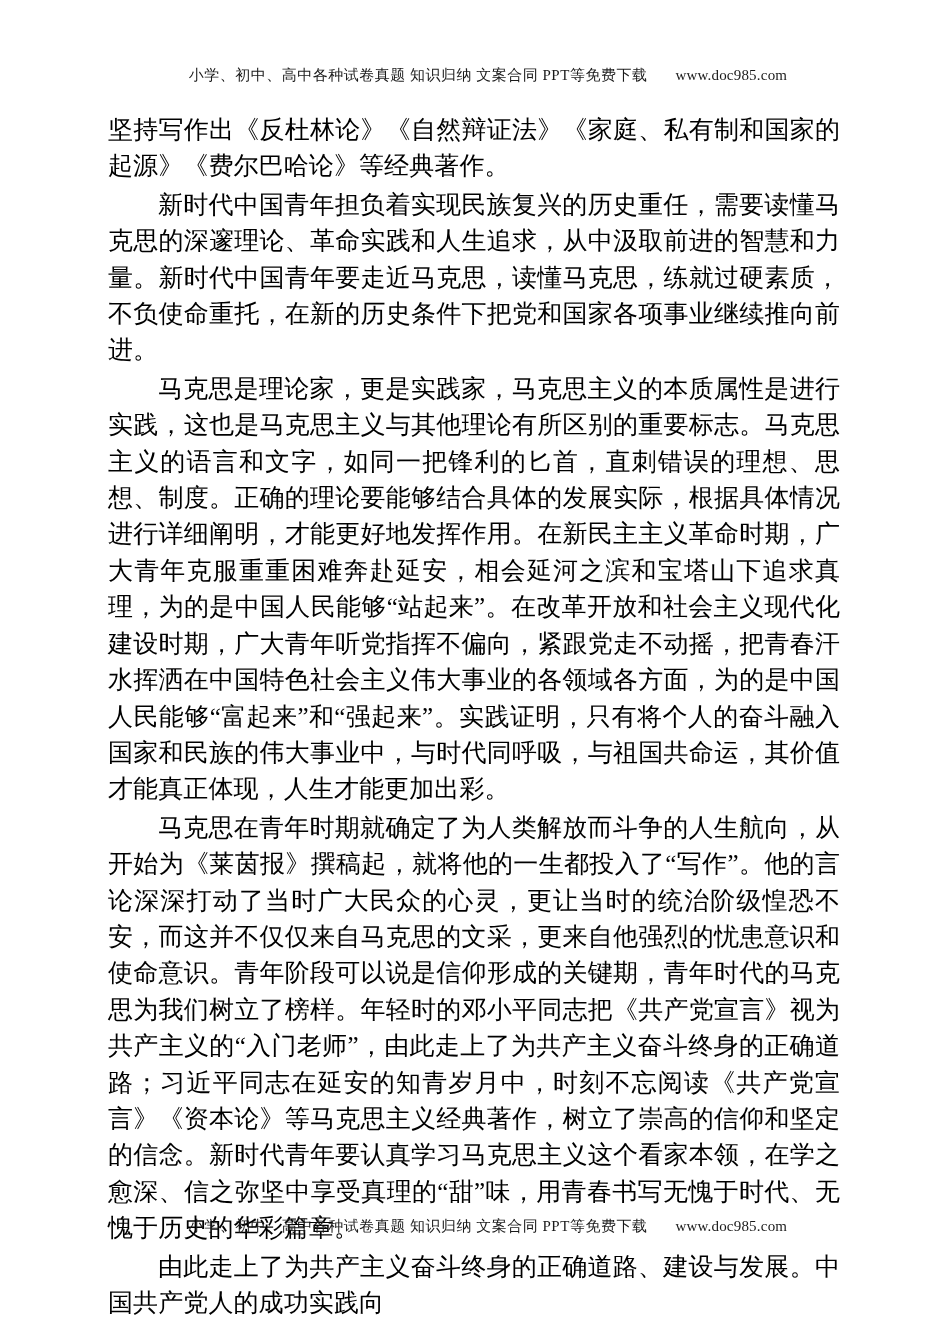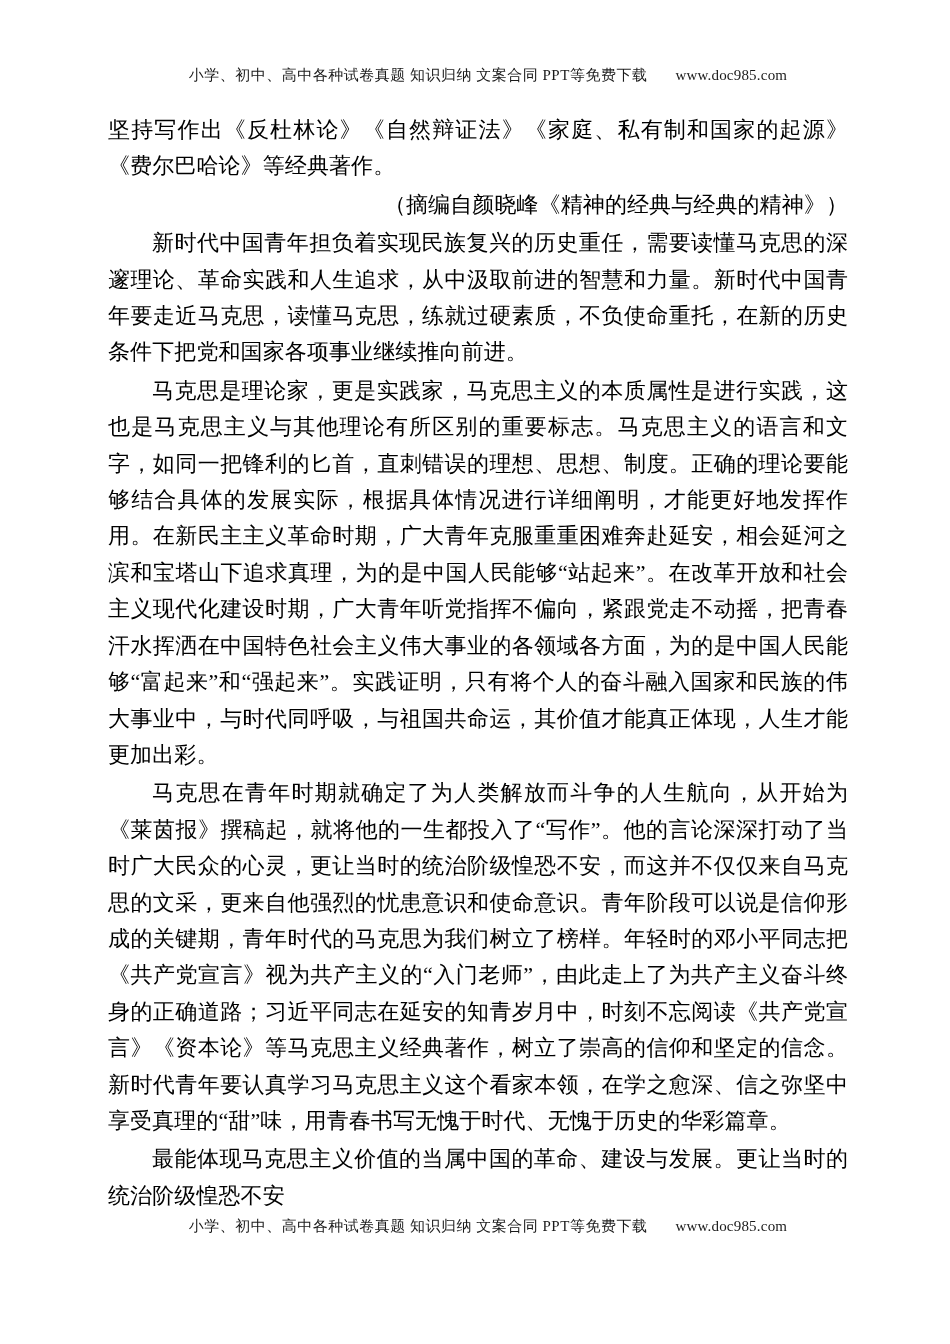--- a/index.html
+++ b/index.html
@@ -40,46 +40,45 @@
     margin-left: 28px;
     letter-spacing: 0.2px;
   }
   .content {
     position: absolute;
     left: 108px;
     top: 112px;
     width: 740px;
   }
   p {
-    margin: 0 0 2px 0;
-    font-size: 22px;
+    margin: 0 8px 2px 0;
+    font-size: 25px;
     line-height: 36.4px;
     text-align: justify;
     text-justify: inter-ideograph;
     letter-spacing: 0.1px;
   }
   p.indent { text-indent: 2em; }
   p.right { text-align: right; text-indent: 0; }
   p.noindent { text-indent: 0; }
 </style>
 </head>
 <body>
 
 <div class="page">
 
   <div class="watermark watermark-top">
     <span>小学、初中、高中各种试卷真题  知识归纳  文案合同  PPT等免费下载</span><span class="site">www.doc985.com</span>
   </div>
 
   <div class="content">
     <p class="noindent">坚持写作出《反杜林论》《自然辩证法》《家庭、私有制和国家的起源》《费尔巴哈论》等经典著作。</p>
-    <p class="right">（摘编自颜晓峰《精神的经典与经典的精神》）</p>
     <p class="indent">新时代中国青年担负着实现民族复兴的历史重任，需要读懂马克思的深邃理论、革命实践和人生追求，从中汲取前进的智慧和力量。新时代中国青年要走近马克思，读懂马克思，练就过硬素质，不负使命重托，在新的历史条件下把党和国家各项事业继续推向前进。</p>
     <p class="indent">马克思是理论家，更是实践家，马克思主义的本质属性是进行实践，这也是马克思主义与其他理论有所区别的重要标志。马克思主义的语言和文字，如同一把锋利的匕首，直刺错误的理想、思想、制度。正确的理论要能够结合具体的发展实际，根据具体情况进行详细阐明，才能更好地发挥作用。在新民主主义革命时期，广大青年克服重重困难奔赴延安，相会延河之滨和宝塔山下追求真理，为的是中国人民能够“站起来”。在改革开放和社会主义现代化建设时期，广大青年听党指挥不偏向，紧跟党走不动摇，把青春汗水挥洒在中国特色社会主义伟大事业的各领域各方面，为的是中国人民能够“富起来”和“强起来”。实践证明，只有将个人的奋斗融入国家和民族的伟大事业中，与时代同呼吸，与祖国共命运，其价值才能真正体现，人生才能更加出彩。</p>
     <p class="indent">马克思在青年时期就确定了为人类解放而斗争的人生航向，从开始为《莱茵报》撰稿起，就将他的一生都投入了“写作”。他的言论深深打动了当时广大民众的心灵，更让当时的统治阶级惶恐不安，而这并不仅仅来自马克思的文采，更来自他强烈的忧患意识和使命意识。青年阶段可以说是信仰形成的关键期，青年时代的马克思为我们树立了榜样。年轻时的邓小平同志把《共产党宣言》视为共产主义的“入门老师”，由此走上了为共产主义奋斗终身的正确道路；习近平同志在延安的知青岁月中，时刻不忘阅读《共产党宣言》《资本论》等马克思主义经典著作，树立了崇高的信仰和坚定的信念。新时代青年要认真学习马克思主义这个看家本领，在学之愈深、信之弥坚中享受真理的“甜”味，用青春书写无愧于时代、无愧于历史的华彩篇章。</p>
-    <p class="indent">最能体现马克思主义价值的当属中国的革命、建设与发展。更让当时的统治阶级惶恐不安</p>
+    <p class="indent">由此走上了为共产主义奋斗终身的正确道路、建设与发展。中国共产党人的成功实践向</p>
   </div>
 
   <div class="watermark watermark-bottom">
     <span>小学、初中、高中各种试卷真题  知识归纳  文案合同  PPT等免费下载</span><span class="site">www.doc985.com</span>
   </div>
 
 </div>
 
 </body></html>

